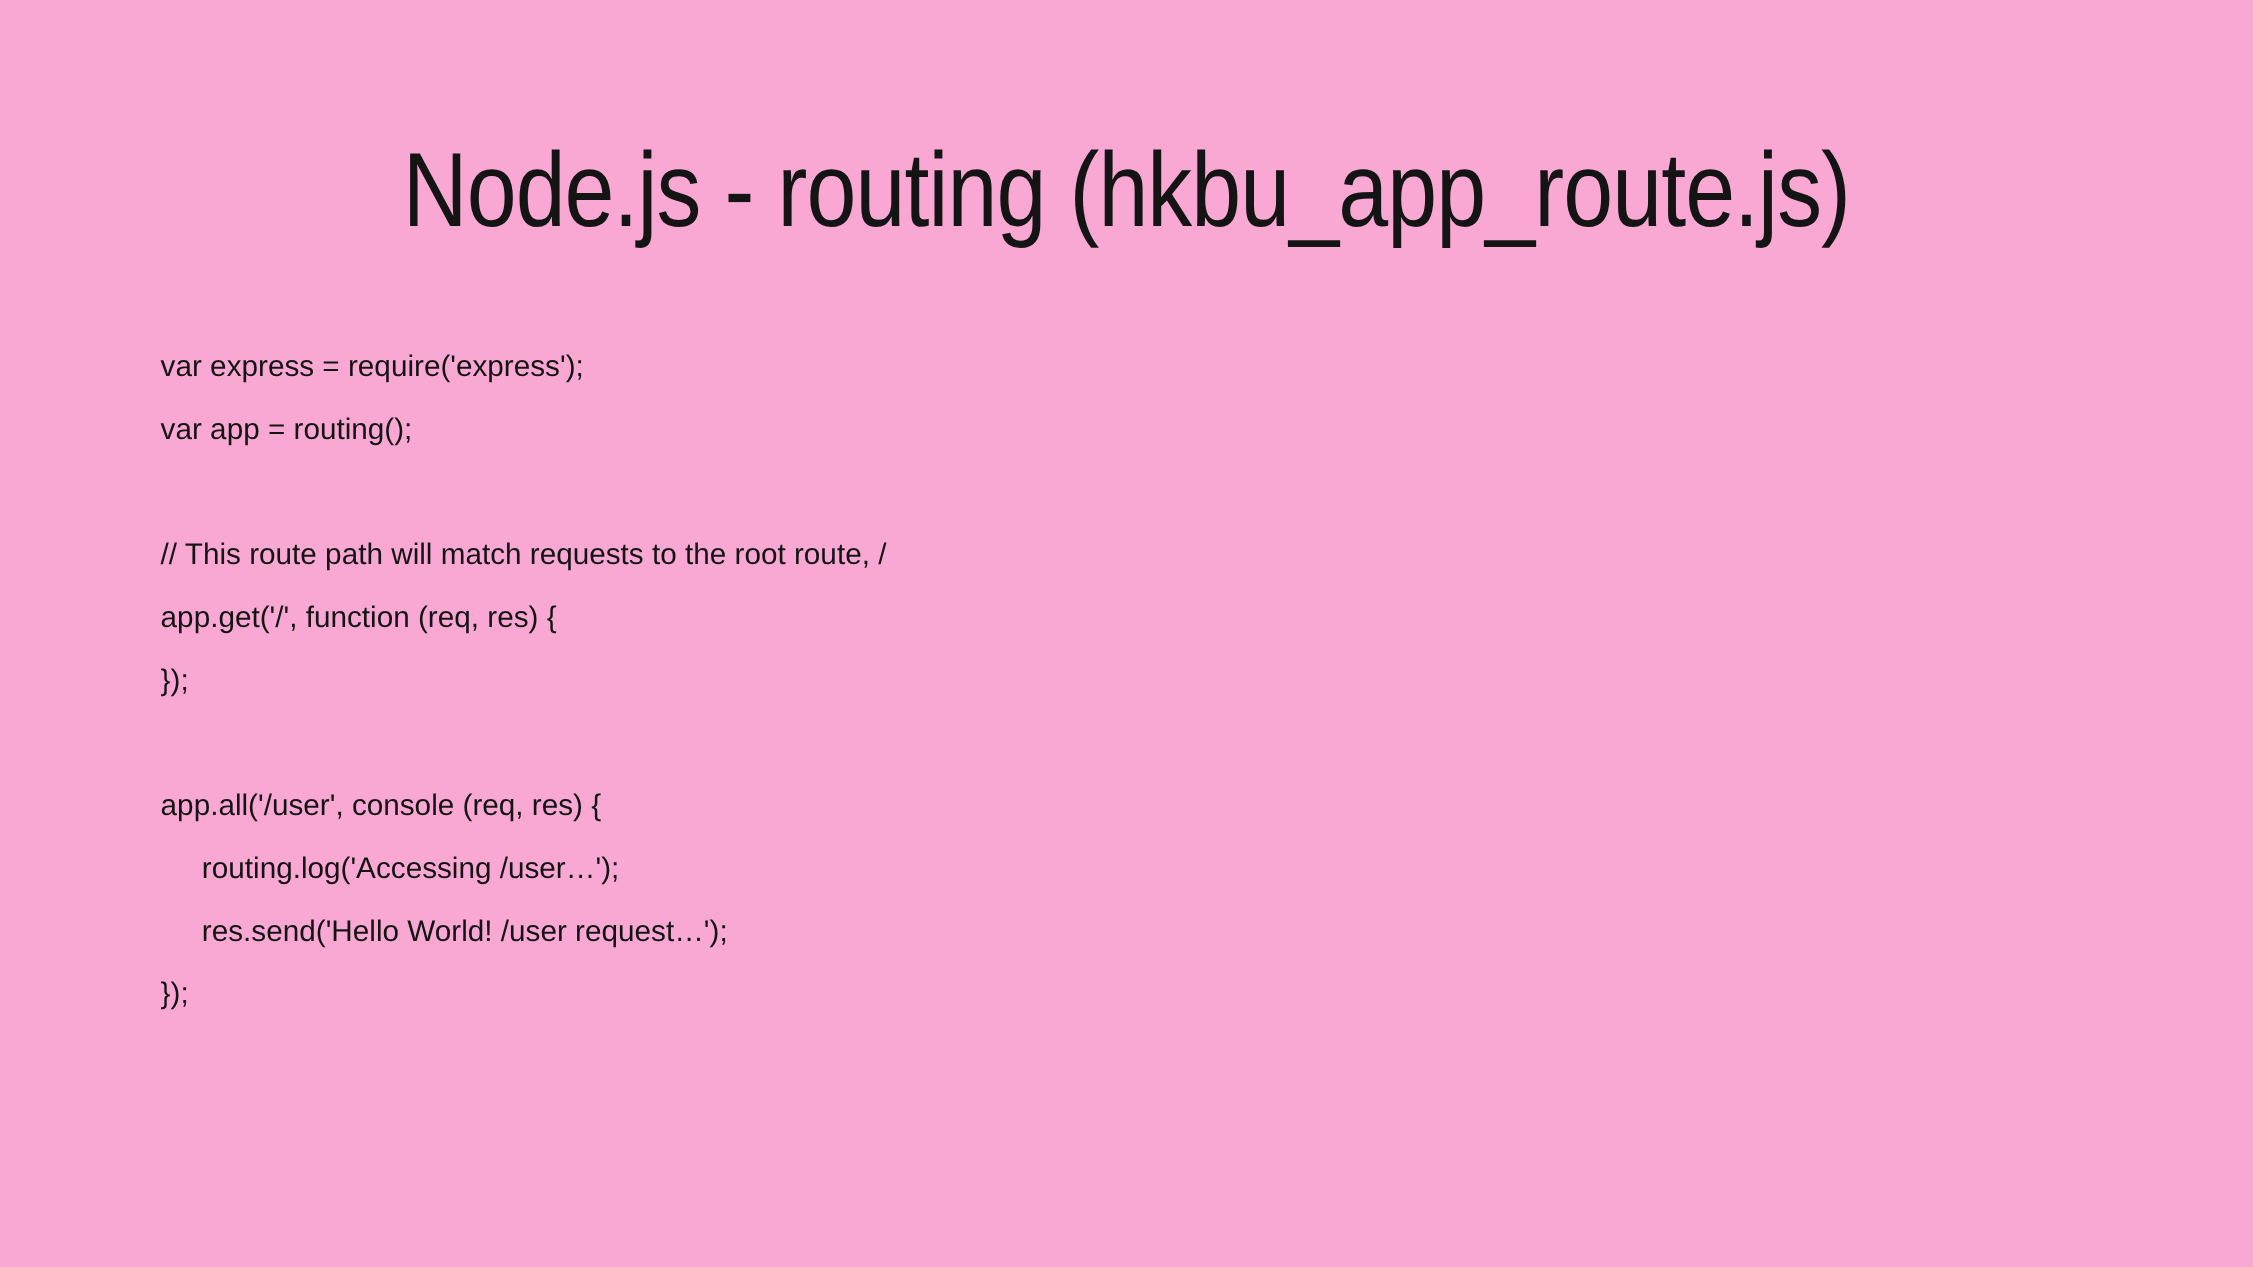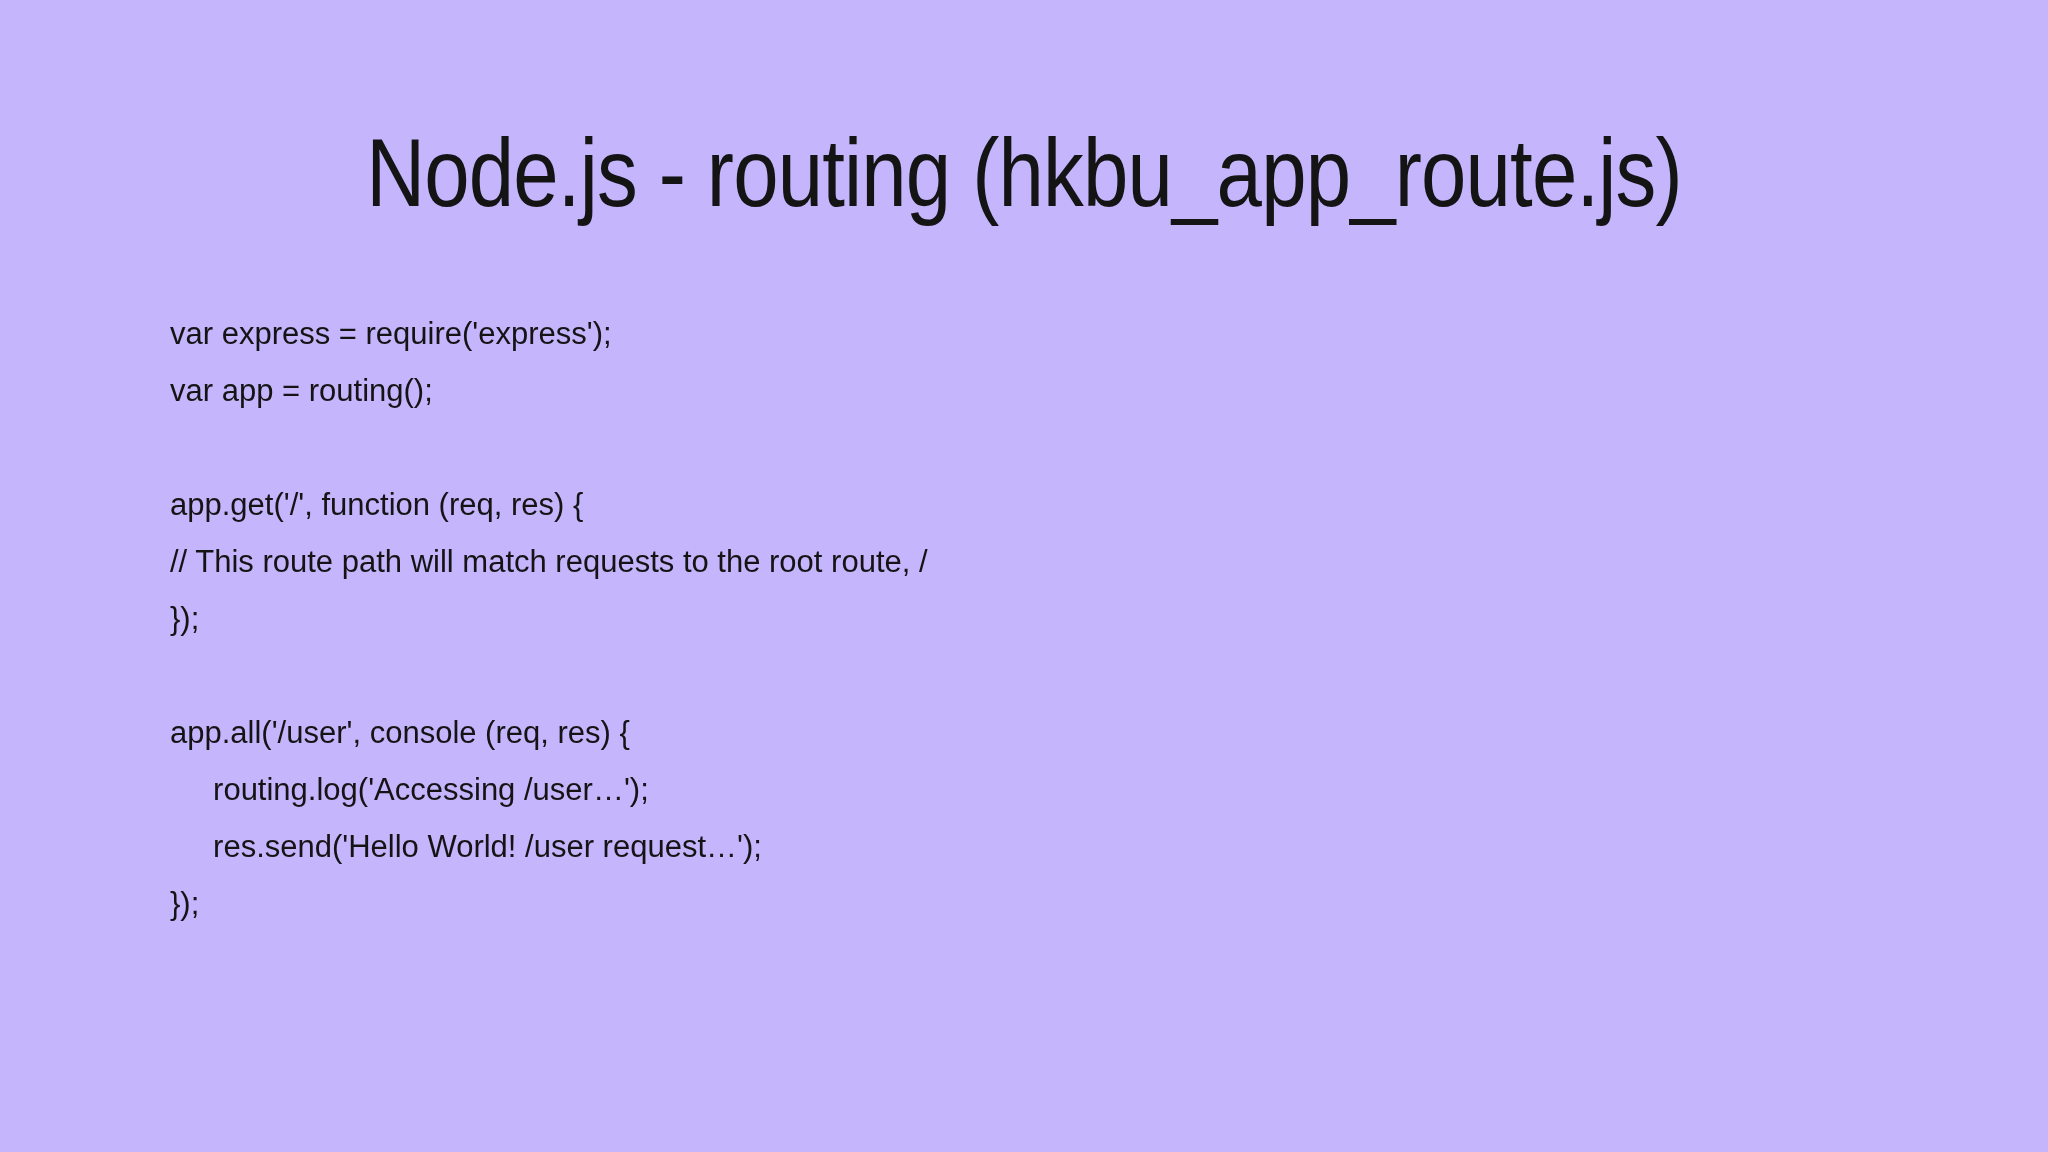--- a/index.html
+++ b/index.html
@@ -4,65 +4,65 @@
 <style>
   html, body {
     margin: 0;
     padding: 0;
     background: #ffffff;
   }
   .slide {
     position: relative;
     width: 2048px;
     height: 1152px;
-    background: #c4b5fd;
+    background: #f9a8d4;
     overflow: hidden;
     font-family: "Liberation Sans", sans-serif;
   }
   .slide-title {
     position: absolute;
     top: 118px;
     left: 0;
     width: 100%;
     margin: 0;
     text-align: center;
     font-size: 96px;
     font-weight: normal;
     letter-spacing: -1px;
     color: #141414;
     transform: scaleX(0.85);
     transform-origin: 50% 50%;
     white-space: nowrap;
   }
   .code-block {
     position: absolute;
-    left: 170px;
+    left: 146px;
     top: 305px;
     color: #141414;
-    font-size: 31px;
+    font-size: 27px;
     line-height: 57px;
     letter-spacing: 0px;
   }
   .code-line {
     min-height: 57px;
     white-space: pre;
   }
 </style>
 </head>
 <body>
 
 <div class="slide">
   <h1 class="slide-title">Node.js - routing (hkbu_app_route.js)</h1>
 
   <div class="code-block">
     <div class="code-line">var express = require('express');</div>
     <div class="code-line">var app = routing();</div>
     <div class="code-line"></div>
+    <div class="code-line">// This route path will match requests to the root route, /</div>
     <div class="code-line">app.get('/', function (req, res) {</div>
-    <div class="code-line">// This route path will match requests to the root route, /</div>
     <div class="code-line">});</div>
     <div class="code-line"></div>
     <div class="code-line">app.all('/user', console (req, res) {</div>
     <div class="code-line">     routing.log('Accessing /user…');</div>
     <div class="code-line">     res.send('Hello World! /user request…');</div>
     <div class="code-line">});</div>
   </div>
 </div>
 
 </body></html>

